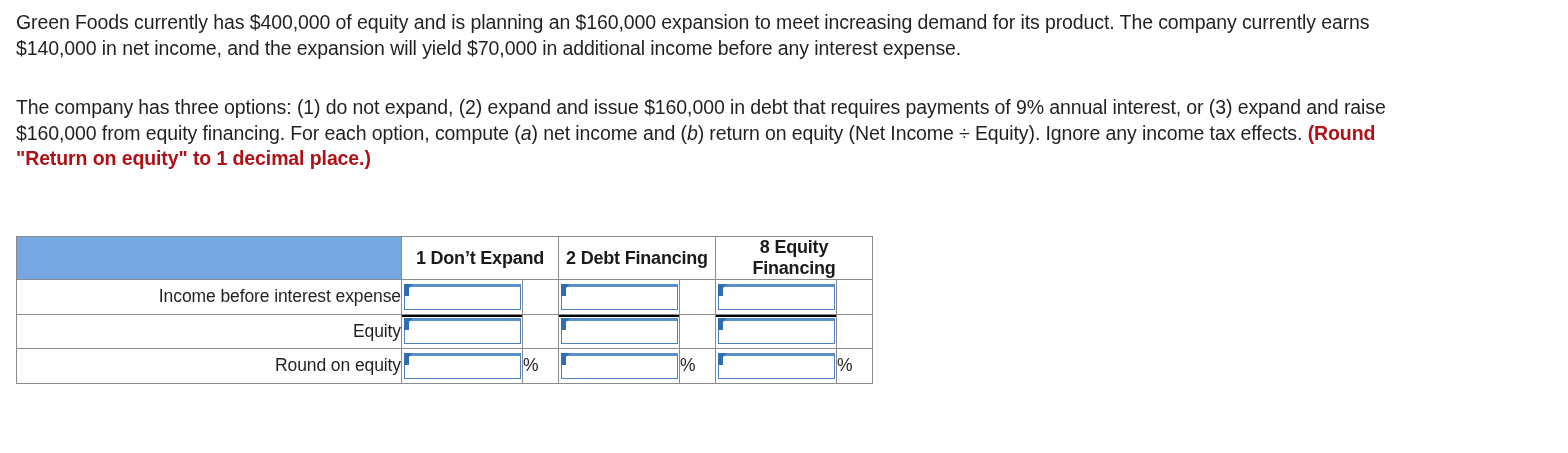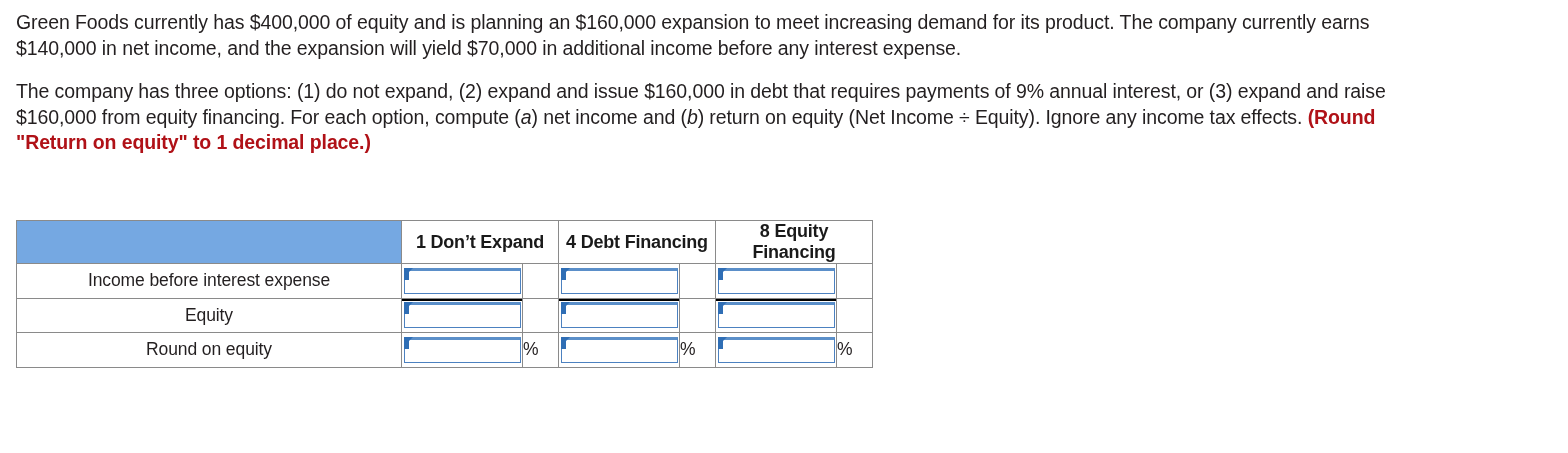--- a/index.html
+++ b/index.html
@@ -30,35 +30,35 @@
     width: 1420px;
     font-size: 19.5px;
     line-height: 25.5px;
     letter-spacing: -0.1px;
     color: #231f20;
   }
   .prompt p {
     margin: 0;
   }
   .prompt p.second {
-    margin-top: 18px;
+    margin-top: 34px;
   }
   .emph-red {
     color: #b01117;
     font-weight: bold;
   }
   .ital {
     font-style: italic;
   }
 
   
   .table-wrap {
     position: absolute;
     left: 16px;
-    top: 220px;
+    top: 236px;
   }
   table.grid {
     border-collapse: collapse;
     table-layout: fixed;
     font-size: 17.5px;
     color: #231f20;
   }
   table.grid td, table.grid th {
     border: 1px solid #8a8a8a;
     padding: 0;
@@ -80,21 +80,21 @@
     letter-spacing: -0.2px;
     padding: 0 4px;
   }
   thead th.blank-head {
     background: #75a8e2;
   }
 
   tbody tr { height: 34.5px; }
 
   td.label-cell {
-    text-align: center;
+    text-align: right;
     padding-left: 7px;
     font-size: 17.5px;
     letter-spacing: -0.1px;
     white-space: nowrap;
   }
 
   td.input-cell {
     padding: 0 2px;
     position: relative;
   }
@@ -159,21 +159,21 @@
           <col class="c-pct">
         <col class="c-input">
           <col class="c-pct">
         <col class="c-input">
           <col class="c-pct">
       </colgroup>
       <thead>
         <tr>
           <th class="blank-head"></th>
           <th colspan="2">1 Don’t Expand</th>
-          <th colspan="2">4 Debt Financing</th>
+          <th colspan="2">2 Debt Financing</th>
           <th colspan="2">8 Equity Financing</th>
         </tr>
       </thead>
       <tbody>
 
         <tr class="row0">
           <td class="label-cell">Income before interest expense</td>
           <td class="input-cell">
             <div class="entry">
                 <span class="flag"></span>

